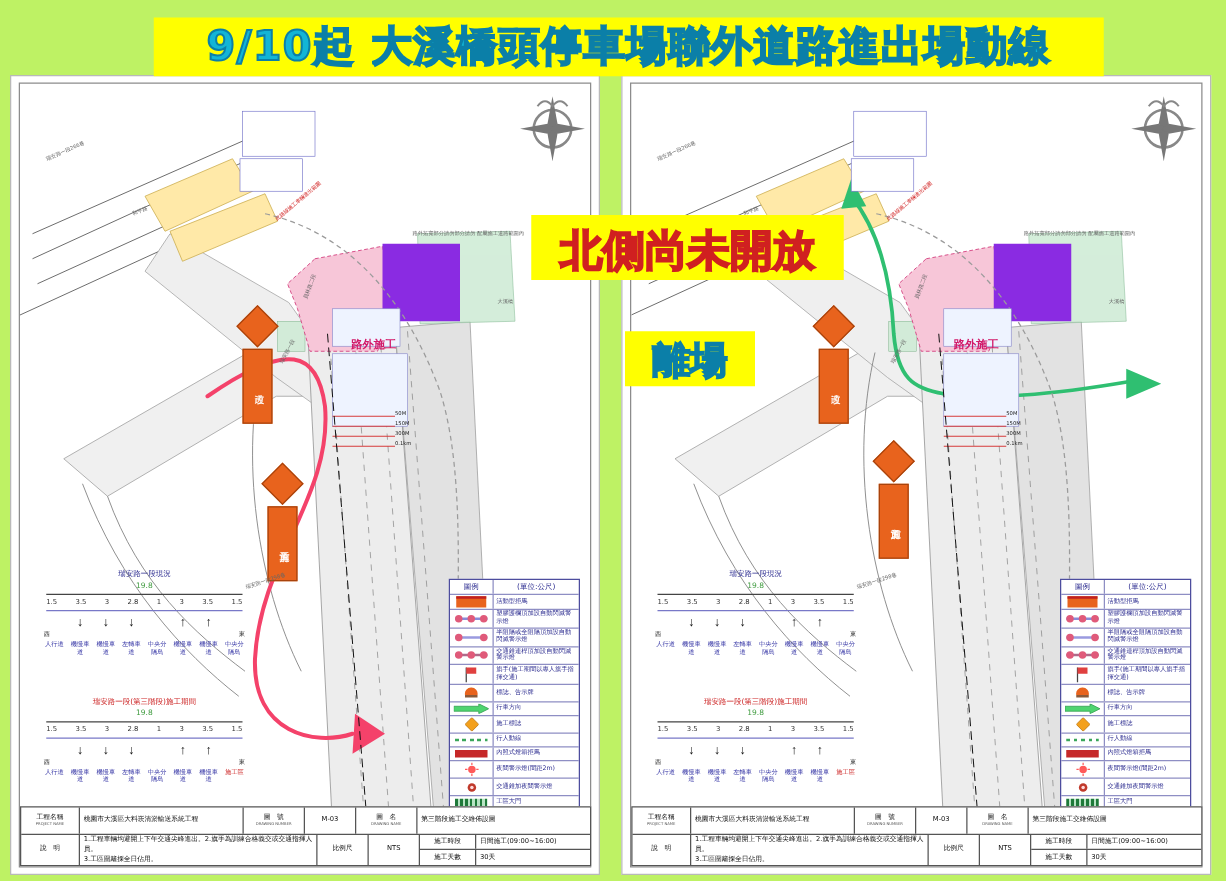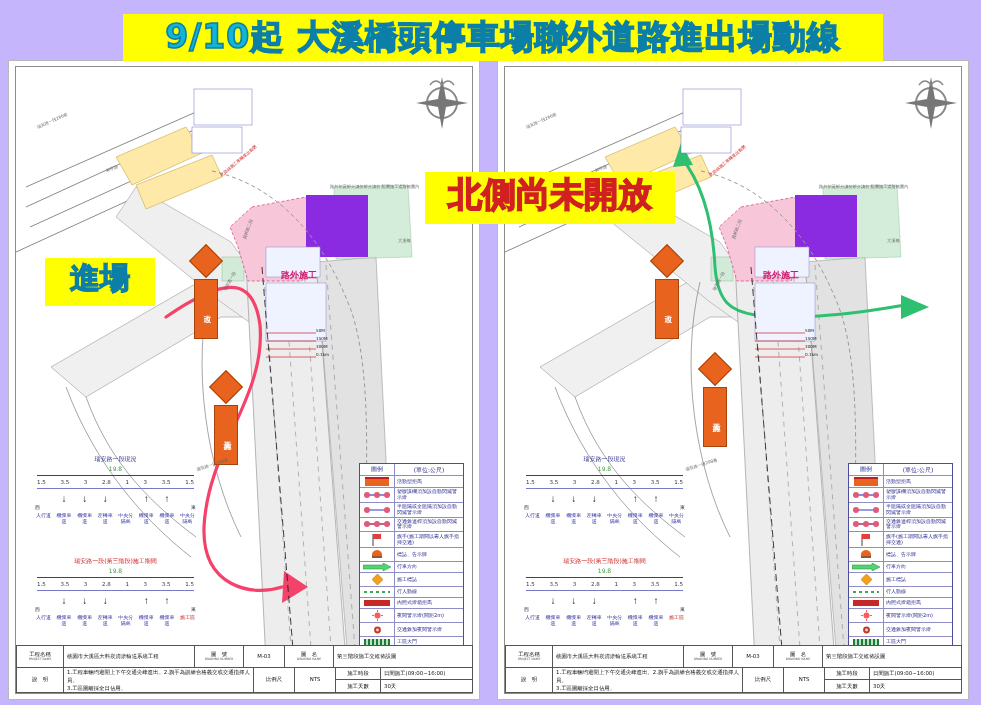--- a/index.html
+++ b/index.html
@@ -1,17 +1,17 @@
 <!DOCTYPE html>
 <html><head>
 <meta charset="utf-8">
 <style>
   html,body{margin:0;padding:0;background:#ffffff;}
   body{width:981px;height:705px;overflow:hidden;font-family:"Liberation Sans","DejaVu Sans",sans-serif;}
-  #root{position:relative;width:981px;height:705px;background:#c4b5fd;}
+  #root{position:relative;width:981px;height:705px;background:#bef264;}
 
   
   .banner{
     position:absolute;left:123px;top:14px;width:760px;height:47px;
     background:#ffff00;display:flex;align-items:center;justify-content:center;
     z-index:40;
   }
   .banner span{
     font-size:33px;font-weight:bold;color:#13b5d6;
     -webkit-text-stroke:1.6px #0b7fa8;letter-spacing:1px;white-space:nowrap;
@@ -22,21 +22,21 @@
   .sheet{position:absolute;top:60px;width:470px;height:638px;background:#fff;border:1px solid #b9b9b9;overflow:hidden;}
   .sheet.left{left:8px;}
   .sheet.right{left:497px;}
   .sheet .inner-frame{position:absolute;left:6px;top:5px;right:6px;bottom:5px;border:1px solid #8c8c8c;}
 
   
   .mapwrap{position:absolute;left:7px;top:6px;width:455px;height:595px;overflow:hidden;}
   .mapwrap svg{display:block;}
 
   
-  .ylabel{position:absolute;background:#ffff00;display:flex;align-items:flex-start;justify-content:center;z-index:30;}
+  .ylabel{position:absolute;background:#ffff00;display:flex;align-items:flex-end;justify-content:center;z-index:30;}
   .ylabel span{font-size:30px;font-weight:bold;color:#13b5d6;-webkit-text-stroke:1.4px #0b7fa8;font-family:"DejaVu Sans",sans-serif;white-space:nowrap;}
   #lbl-enter{left:45px;top:258px;width:110px;height:48px;}
   #lbl-exit{left:500px;top:265px;width:104px;height:44px;}
   #lbl-north{left:425px;top:172px;width:250px;height:52px;z-index:35;}
   #lbl-north span{font-size:34px;color:#6b2fa0;-webkit-text-stroke:1.6px #d02020;}
 
   
   .mt{position:absolute;font-size:4.2px;color:#3a3a8a;white-space:nowrap;font-family:"DejaVu Sans",sans-serif;line-height:1.15;}
   .mt.gray{color:#666;}
   .mt.red{color:#d01a1a;}
@@ -770,20 +770,20 @@
           </div>
           <div class="tb-srow">
             <div class="tb-cell lbl" style="width:38px">施工天數</div>
             <div class="tb-cell" style="flex:1">30天</div>
           </div>
         </div>
       </div>
     </div>
   </div>
 
-  <div class="ylabel" id="lbl-enter">
-    <span>進場</span>
+  <div class="ylabel" id="lbl-exit">
+    <span>離場</span>
   </div>
   <div class="ylabel" id="lbl-north">
     <span>北側尚未開放</span>
   </div>
 
 </div>
 
 </body></html>

